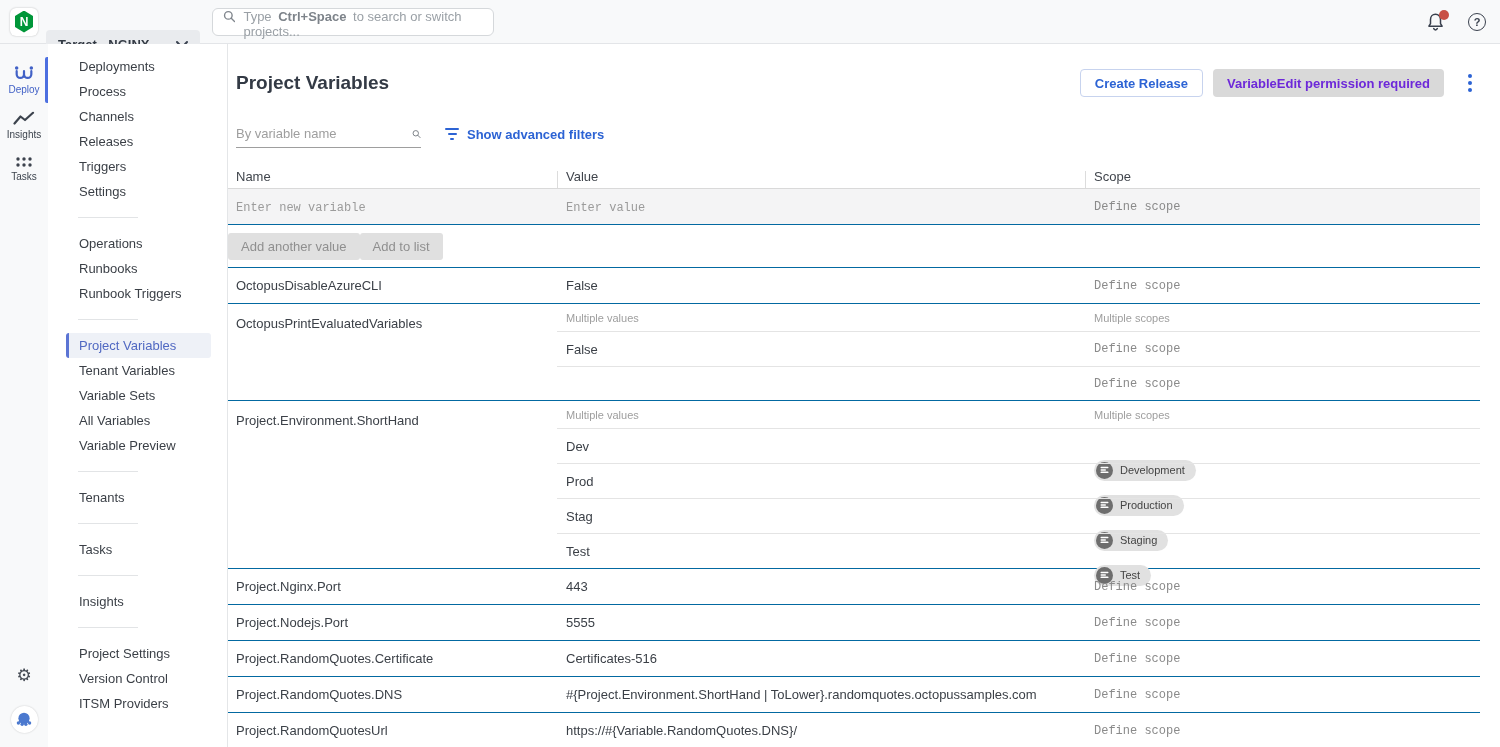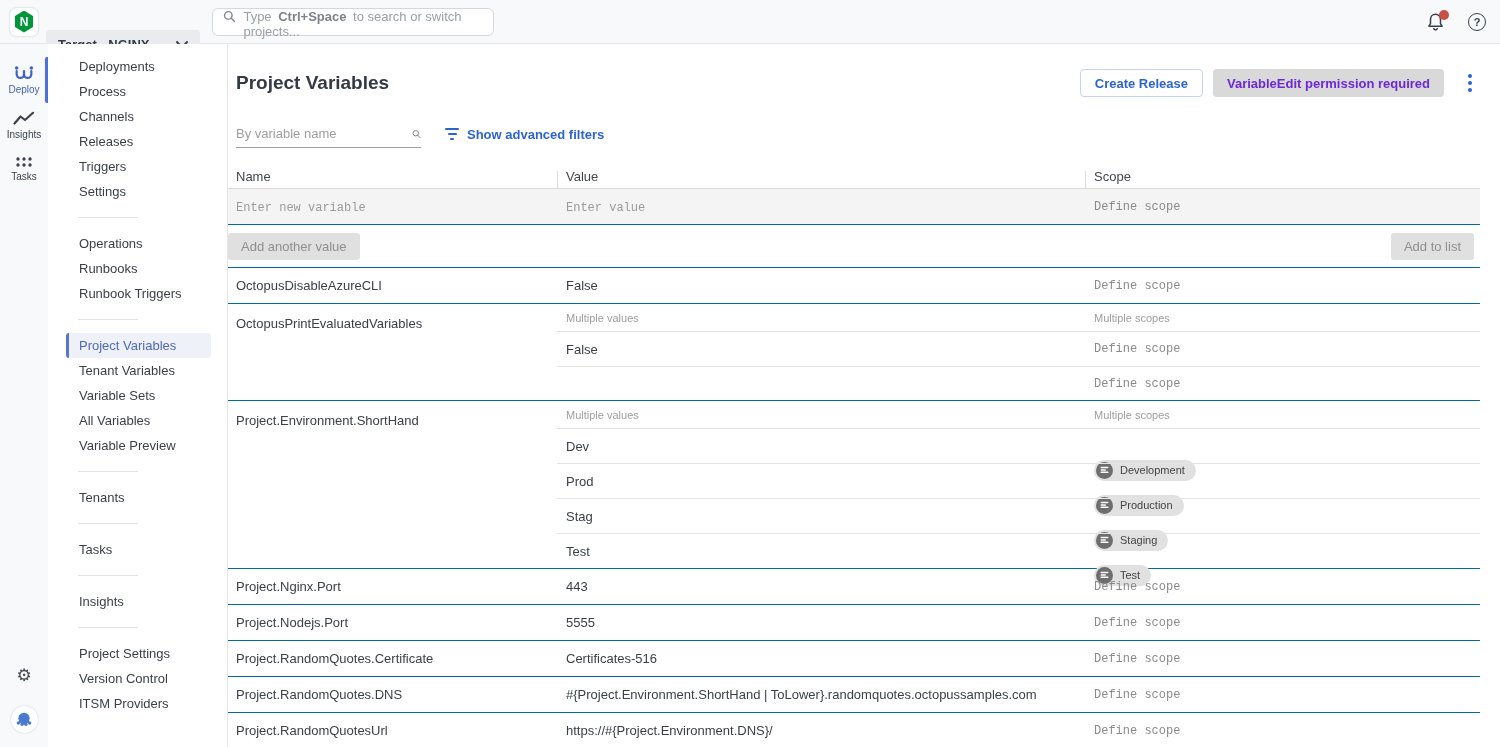--- a/index.html
+++ b/index.html
@@ -92,21 +92,21 @@
   .cell-name { width:329px; padding-left:8px; color:#3c4148; }
   .cell-value { width:528px; padding-left:9px; color:#3a3f46; }
   .cell-scope { flex:1; padding-left:9px; }
   .mono { font-family:"Liberation Mono", monospace; font-size:12px; color:#8a8a8a; }
 
   .row.entry { background:#f4f4f5; height:33px; }
   .row.entry input { background:transparent; border:none; outline:none; width:95%;
     font-family:"Liberation Mono", monospace; font-size:12px; color:#3a3f46; }
   .row.entry input::placeholder { color:#9b9b9b; }
 
-  .row.actions-row { height:43px; justify-content:space-between; padding-right:6px; gap:7px; }
+  .row.actions-row { height:43px; justify-content:flex-start; padding-right:6px; }
   .btn-gray { height:27px; background:#e0e0e0; border-radius:3px; color:#8f8f8f;
     font-size:13px; display:flex; align-items:center; padding:0 13px; border:none; cursor:default; }
 
   .row.multi { align-items:stretch; }
   .row.multi .cell-name { padding-top:12px; }
   .multi-right { flex:1; display:flex; flex-direction:column; }
   .band { display:flex; align-items:center; height:27px; }
   .band .b-value { width:528px; padding-left:9px; font-size:11px; color:#9e9e9e; }
   .band .b-scope { flex:1; padding-left:9px; font-size:11px; color:#9e9e9e; }
   .subrow { display:flex; align-items:center; height:35px; border-top:1px solid #e4e4e4; }
@@ -389,18 +389,18 @@
         <div class="cell-value">Certificates-516</div>
         <div class="cell-scope mono">Define scope</div>
       </div>
       <div class="row">
         <div class="cell-name">Project.RandomQuotes.DNS</div>
         <div class="cell-value">#{Project.Environment.ShortHand | ToLower}.randomquotes.octopussamples.com</div>
         <div class="cell-scope mono">Define scope</div>
       </div>
       <div class="row">
         <div class="cell-name">Project.RandomQuotesUrl</div>
-        <div class="cell-value">https://#{Project.Environment.DNS}/</div>
+        <div class="cell-value">https://#{Variable.RandomQuotes.DNS}/</div>
         <div class="cell-scope mono">Define scope</div>
       </div>
     </div>
   </div>
 </div>
 
 </body></html>

